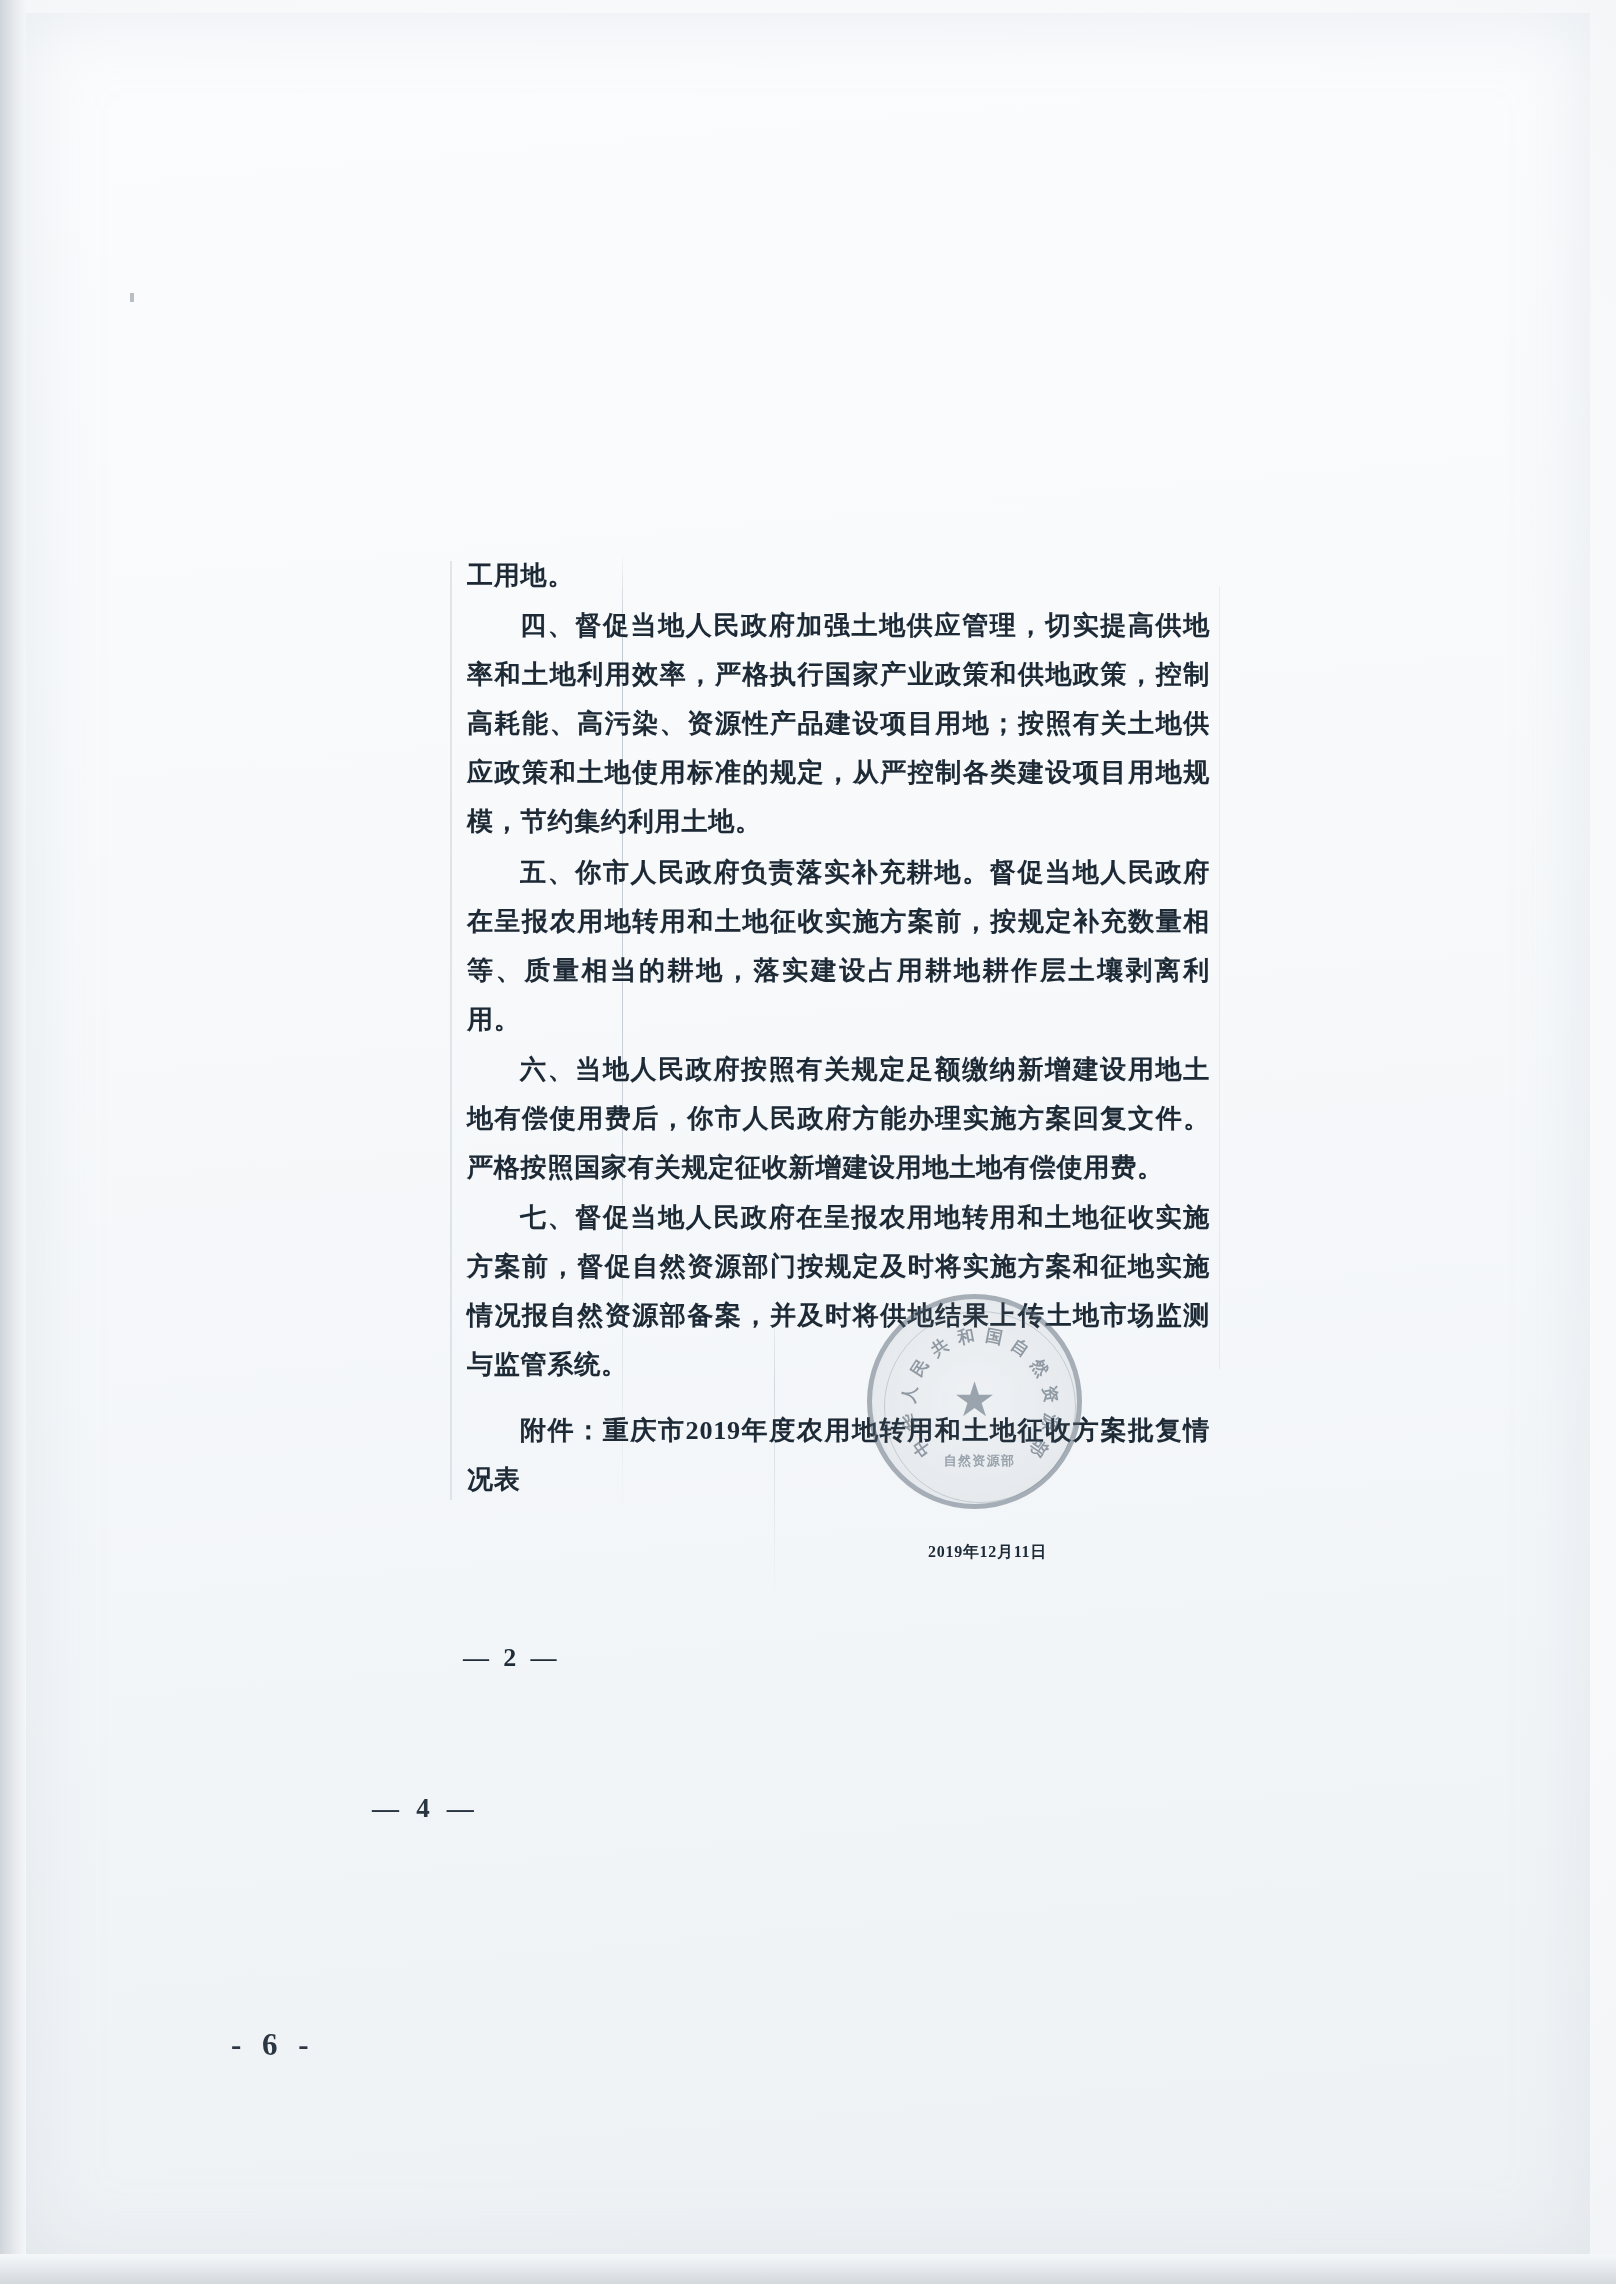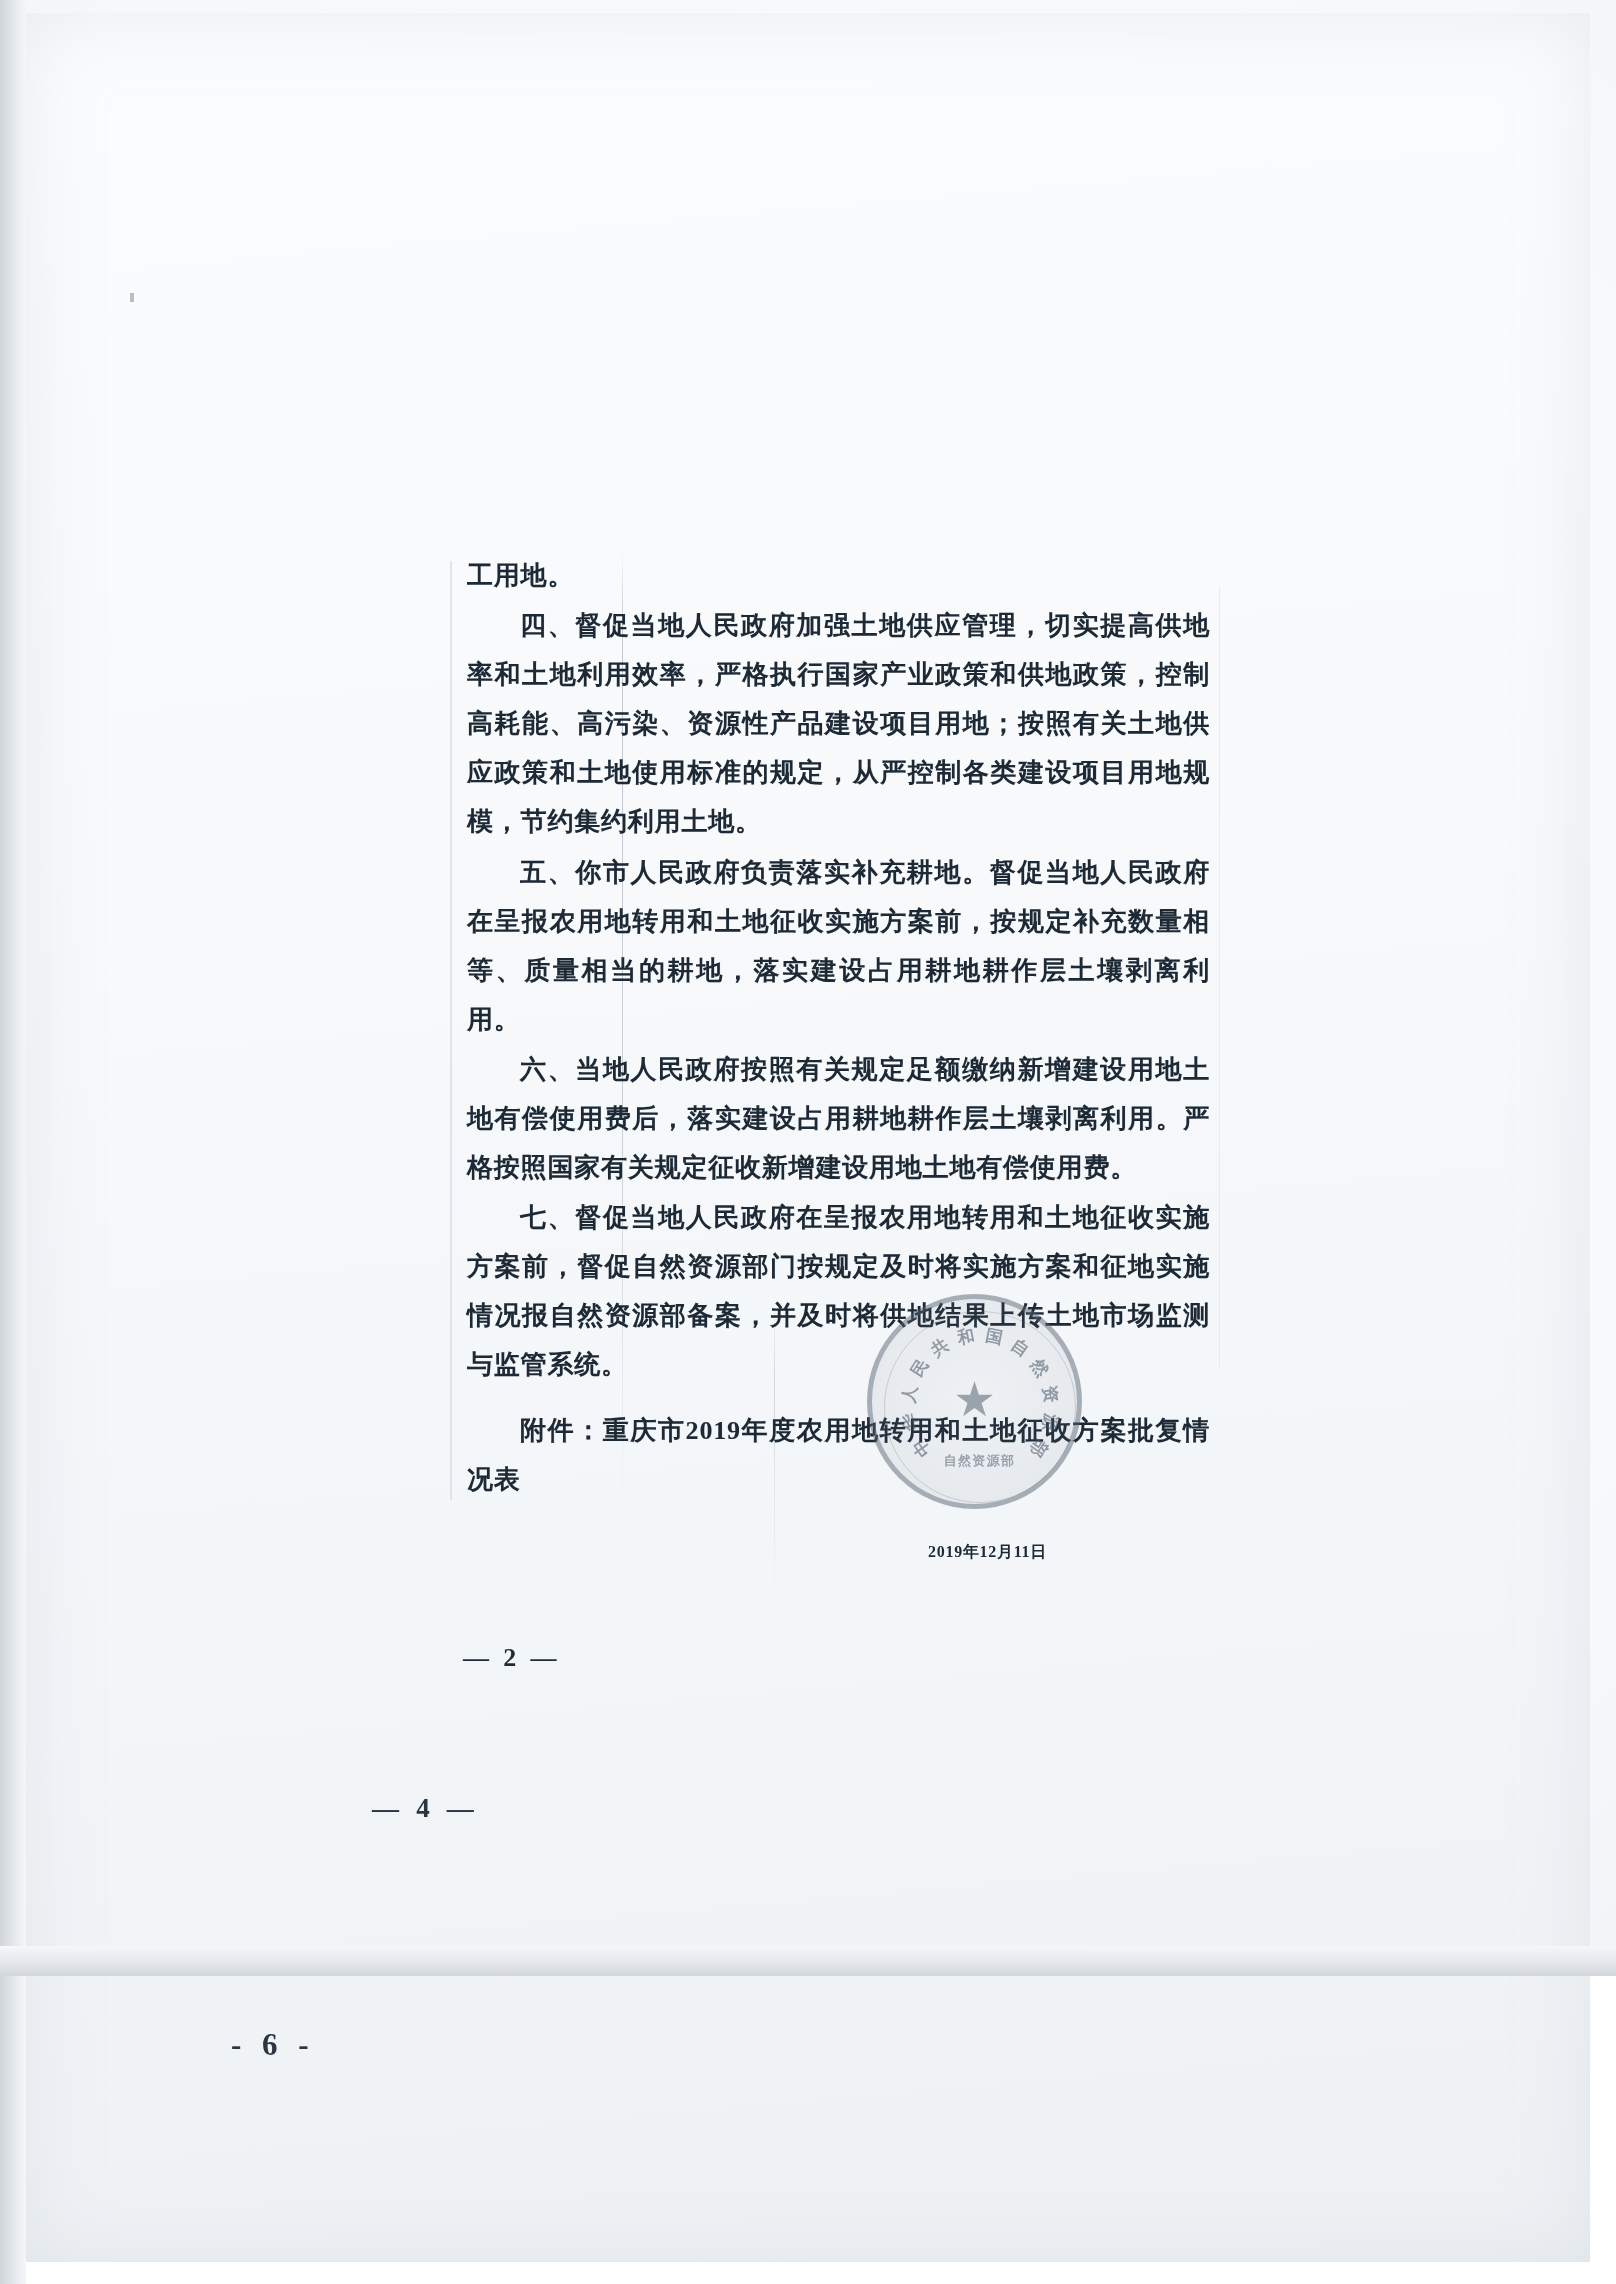--- a/index.html
+++ b/index.html
@@ -13,21 +13,21 @@
     position: relative;
     overflow: hidden;
     font-family: "Liberation Serif", serif;
   }
 
   
   #page-scan {
     position: absolute;
     left: 0; top: 0;
     width: 1617px;
-    height: 1976px;
+    height: 2284px;
     background:
       radial-gradient(ellipse 120% 100% at 50% 45%, #fdfeff 0%, #f6f8fa 55%, #eceff2 85%, #e3e7eb 100%);
   }
   
   #paper-sheet {
     position: absolute;
     left: 26px;
     top: 13px;
     width: 1564px;
     height: 2249px;
@@ -216,21 +216,21 @@
   <div class="streak" style="left:1219px; top:587px; width:1.3px; height:782px;"></div>
   <div class="streak" style="left:130px; top:293px; width:3.9px; height:9px; background:rgba(120,130,140,0.5);"></div>
 
   <div id="crease-line"></div>
   <div id="crease-line2"></div>
 
   <div id="doc-body">
     <p class="para">工用地。</p>
     <p class="para indent">四、督促当地人民政府加强土地供应管理，切实提高供地率和土地利用效率，严格执行国家产业政策和供地政策，控制高耗能、高污染、资源性产品建设项目用地；按照有关土地供应政策和土地使用标准的规定，从严控制各类建设项目用地规模，节约集约利用土地。</p>
     <p class="para indent">五、你市人民政府负责落实补充耕地。督促当地人民政府在呈报农用地转用和土地征收实施方案前，按规定补充数量相等、质量相当的耕地，落实建设占用耕地耕作层土壤剥离利用。</p>
-    <p class="para indent">六、当地人民政府按照有关规定足额缴纳新增建设用地土地有偿使用费后，落实建设占用耕地耕作层土壤剥离利用。严格按照国家有关规定征收新增建设用地土地有偿使用费。</p>
+    <p class="para indent">六、当地人民政府按照有关规定足额缴纳新增建设用地土地有偿使用费后，你市人民政府方能办理实施方案回复文件。严格按照国家有关规定征收新增建设用地土地有偿使用费。</p>
     <p class="para indent">七、督促当地人民政府在呈报农用地转用和土地征收实施方案前，督促自然资源部门按规定及时将实施方案和征地实施情况报自然资源部备案，并及时将供地结果上传土地市场监测与监管系统。</p>
     <p class="para attach">附件：重庆市2019年度农用地转用和土地征收方案批复情况表</p>
   </div>
 
   <div id="seal-wrap">
     <div id="seal">
       <div id="seal-inner-ring"></div>
       <div class="seal-arc-text" id="seal-arc">
           <span style="transform: rotate(-125deg) translate(-8.5px, -83px);">中</span>
           <span style="transform: rotate(-102.273deg) translate(-8.5px, -83px);">华</span>

